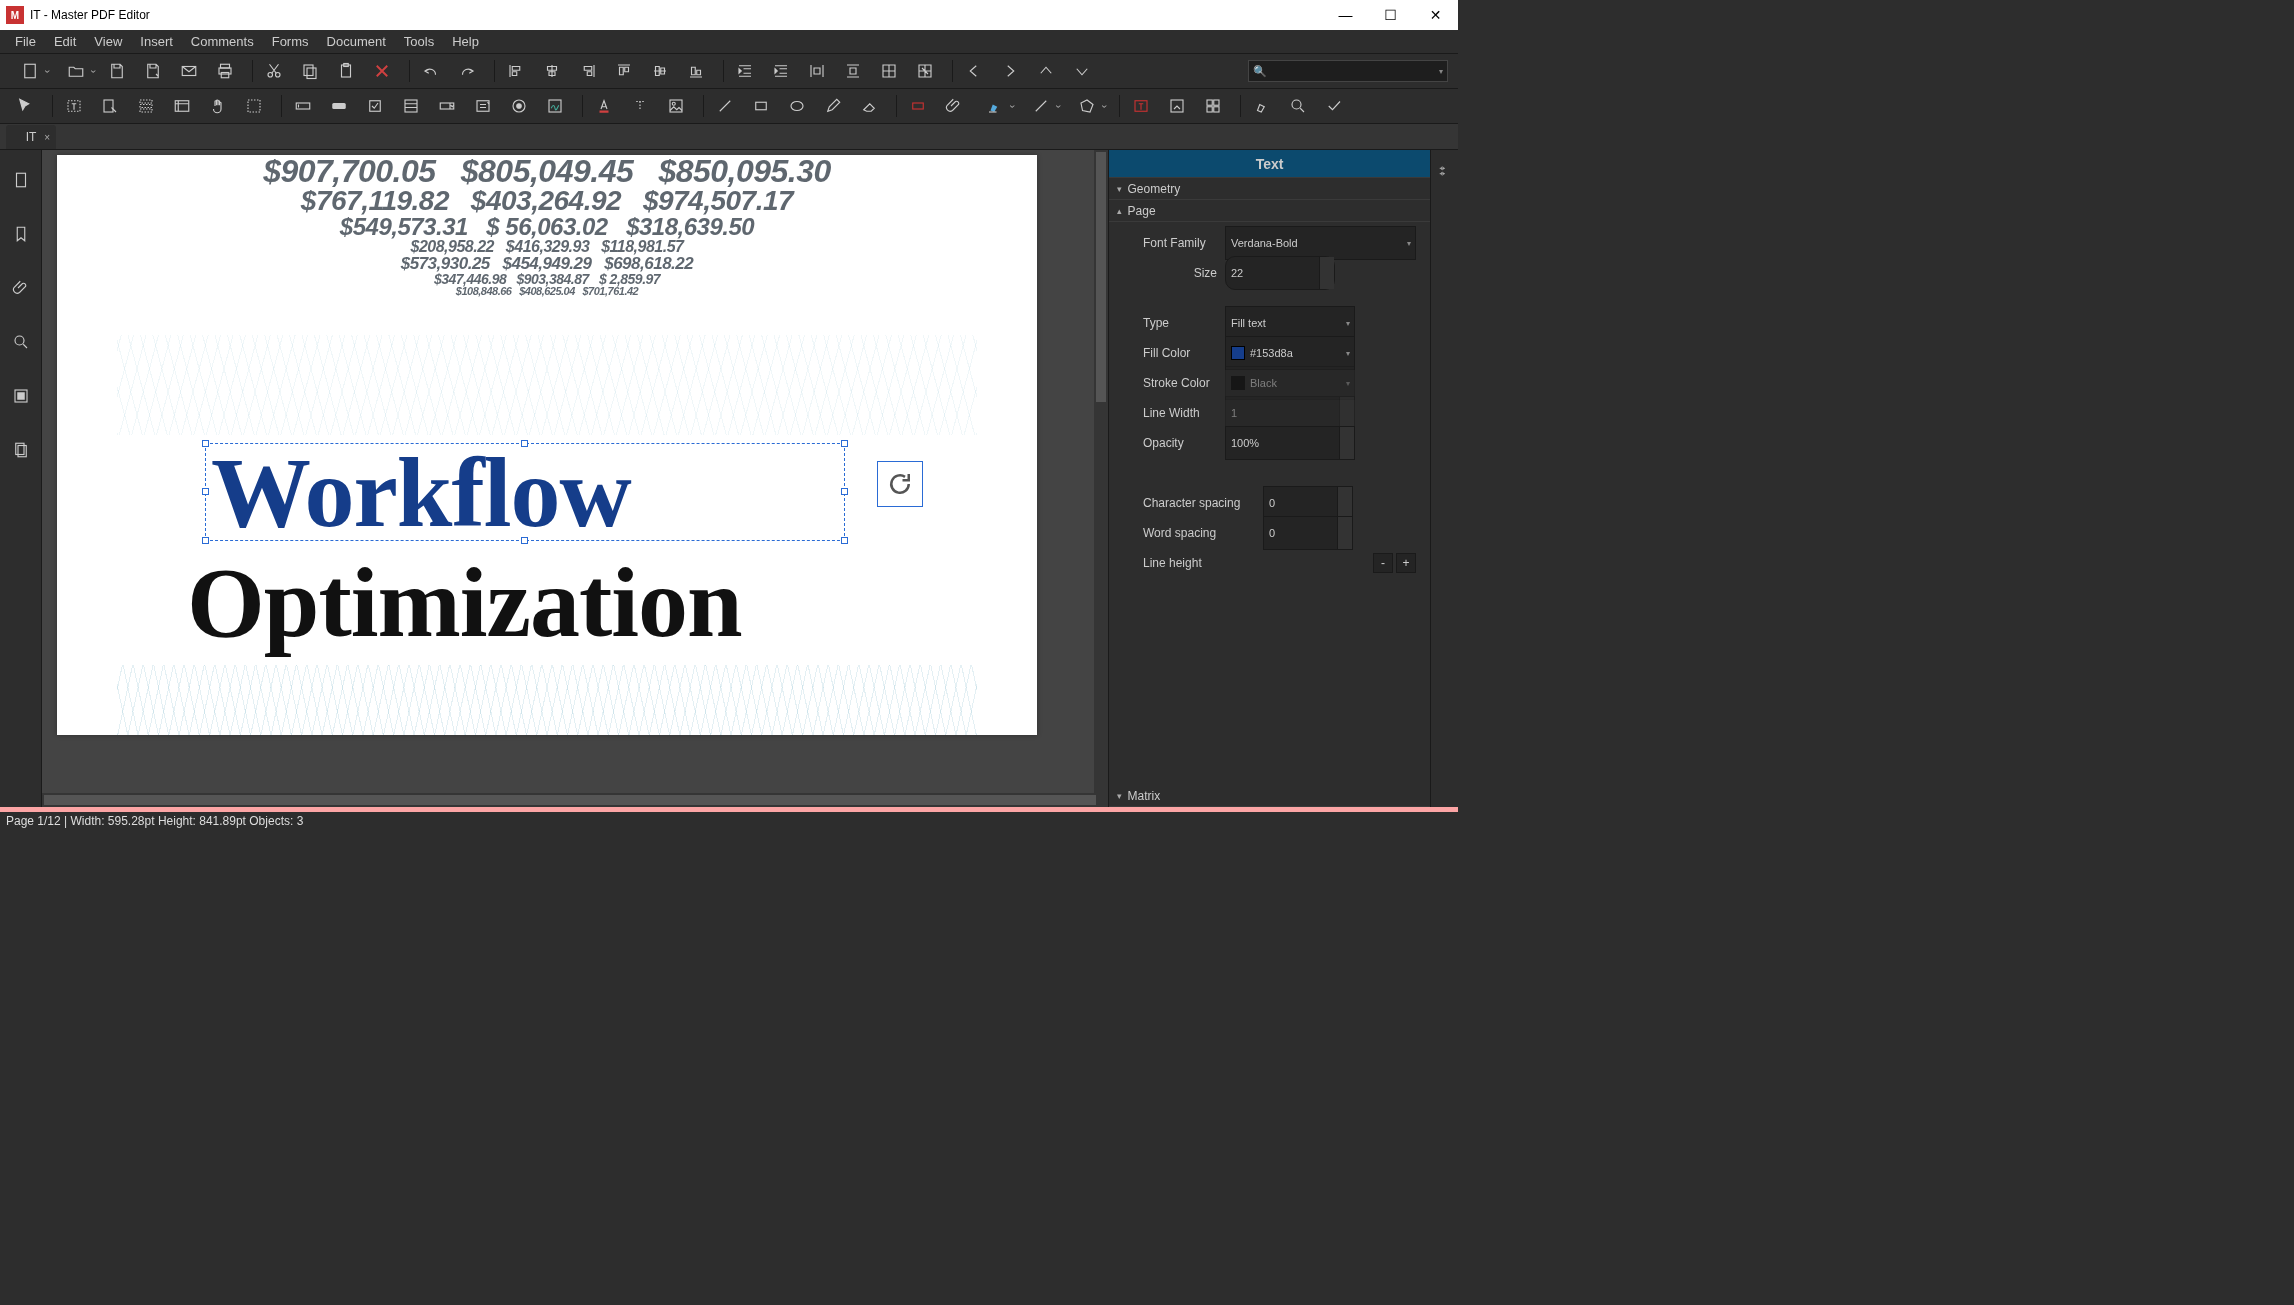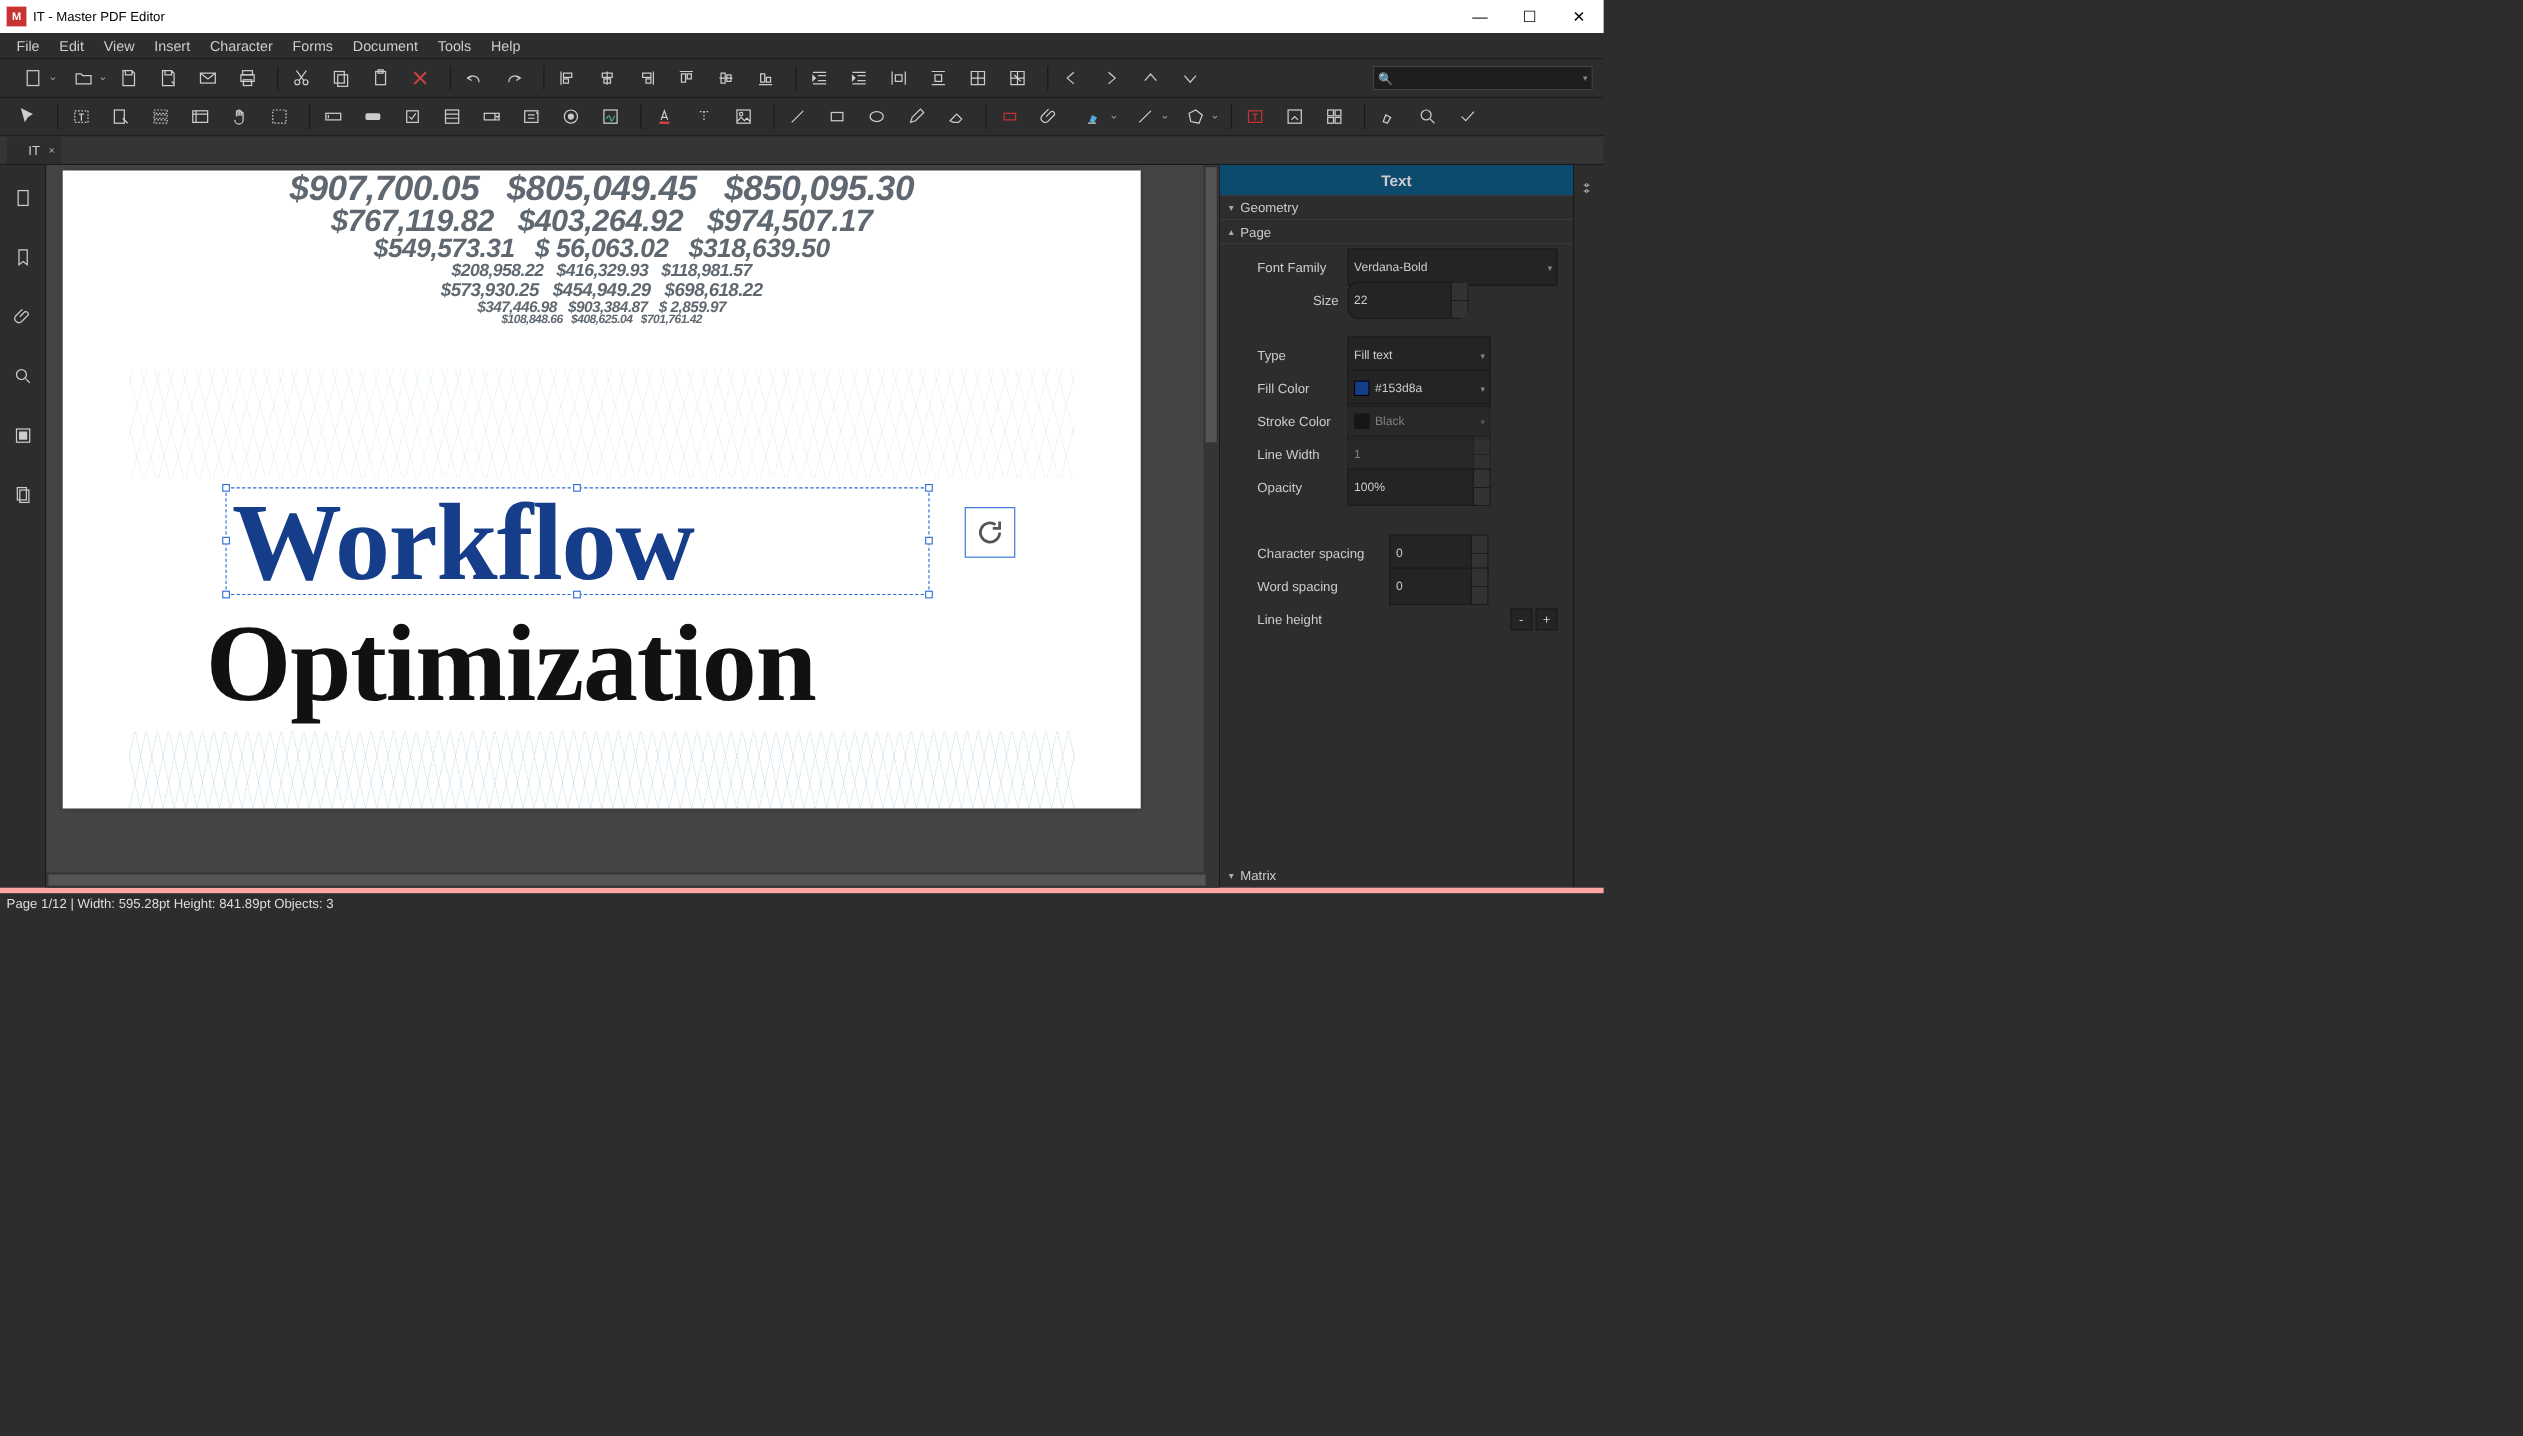--- a/index.html
+++ b/index.html
@@ -105,21 +105,21 @@
     <div class="winbtn">☐</div>
     <div class="winbtn">✕</div>
   </div>
 </div>
 
 <div class="menubar">
   <div class="mitem">File</div>
   <div class="mitem">Edit</div>
   <div class="mitem">View</div>
   <div class="mitem">Insert</div>
-  <div class="mitem">Character</div>
+  <div class="mitem">Comments</div>
   <div class="mitem">Forms</div>
   <div class="mitem">Document</div>
   <div class="mitem">Tools</div>
   <div class="mitem">Help</div>
 </div>
 
 <div class="toolbar">
   <div class="tbtn double">
       <svg viewBox="0 0 24 24">
         <rect x="5" y="3" width="14" height="18"></rect>

